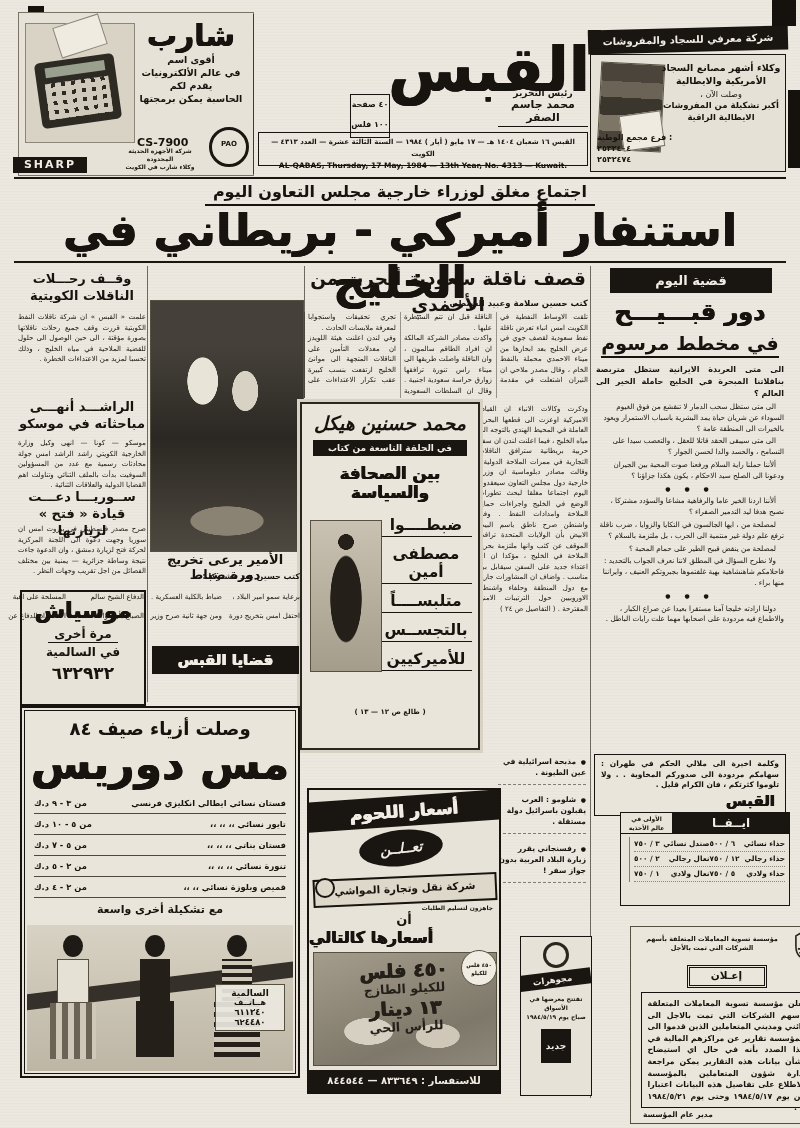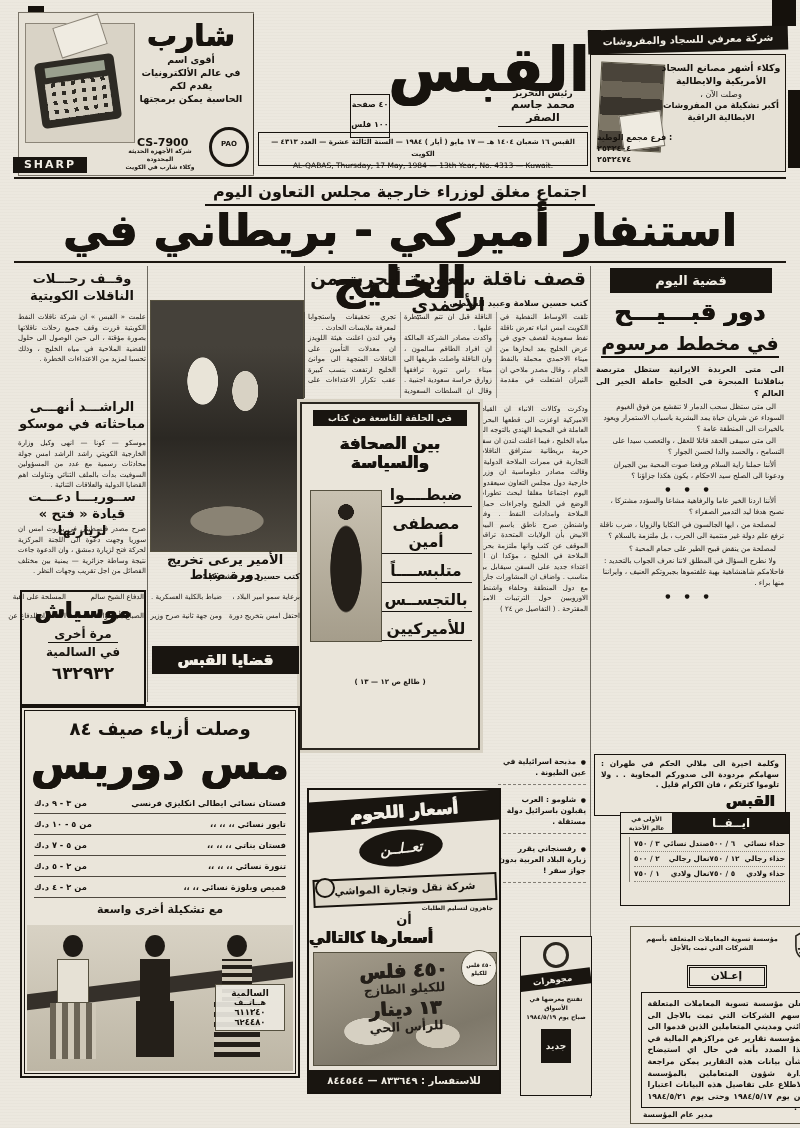--- a/index.html
+++ b/index.html
@@ -29,21 +29,21 @@
   .sharp-dealer{position:absolute;left:96px;bottom:4px;width:90px;font-size:6px;font-weight:bold;text-align:center;line-height:8px;}
   .sharp-bar{position:absolute;left:-6px;bottom:2px;width:74px;height:16px;font-size:11px;font-weight:bold;text-align:center;direction:ltr;letter-spacing:2px;line-height:16px;}
   .pao{position:absolute;left:190px;bottom:8px;width:34px;height:34px;border:3px solid #191510;border-radius:50%;background:#e7e2d7;font-size:7px;font-weight:bold;text-align:center;line-height:28px;direction:ltr;}
   
   .m-logo{left:386px;top:16px;width:206px;height:112px;font-size:62px;font-weight:bold;text-align:center;line-height:108px;letter-spacing:-2px;}
   .m-editor{left:498px;top:88px;width:90px;text-align:center;font-weight:bold;}
   .m-editor .l1{font-size:9px;} .m-editor .l2{font-size:11px;border-bottom:1px solid #17130e;padding-bottom:2px;}
   .pricebox{left:350px;top:94px;width:38px;height:42px;border:1.5px solid #17130e;text-align:center;font-size:8px;font-weight:bold;line-height:20px;}
   .dateline{left:258px;top:132px;width:330px;height:34px;border:1.5px solid #17130e;text-align:center;padding-top:3px;box-sizing:border-box;}
   .dateline .ar{font-size:7px;font-weight:bold;line-height:12px;}
-  .dateline .en{font-size:7.5px;font-weight:normal;direction:ltr;line-height:12px;}
+  .dateline .en{font-size:7.5px;font-weight:bold;direction:ltr;line-height:12px;}
   
   .carpet{left:588px;top:28px;width:200px;height:146px;}
   .carpet-head{position:absolute;left:0;top:0;width:100%;height:24px;transform:rotate(-1.5deg);font-size:10px;font-weight:bold;text-align:center;line-height:24px;}
   .carpet-inner{position:absolute;left:2px;top:26px;width:194px;height:116px;border:1.5px solid #1b160f;background:#e6e1d6;}
   .carpet-txt{position:absolute;right:4px;top:6px;width:120px;text-align:center;font-weight:bold;}
   .ct1{font-size:9.5px;line-height:13px;} .ct2{font-size:8px;font-weight:normal;margin-top:3px;}
   .ct3{font-size:8.5px;line-height:12px;}
   .carpet-phones{position:absolute;left:6px;bottom:6px;width:96px;font-size:8px;font-weight:bold;text-align:left;line-height:11px;direction:ltr;}
   .rugs{position:absolute;left:8px;top:8px;width:62px;height:86px;
      background:linear-gradient(180deg,#4a443a 0 18px,#6b6456 18px 34px,#3a352d 34px 52px,#7d7666 52px 68px,#4a443a 68px 100%);
@@ -281,20 +281,21 @@
   <div class="abs t-byline">كتب حسين سلامة وعبيد الشنطي :</div>
   <div class="abs t-cols">
     <div class="smalltxt j">تلقت الاوساط النفطية في الكويت امس انباء تعرض ناقلة نفط سعودية لقصف جوي في عرض الخليج بعد ابحارها من ميناء الاحمدي محملة بالنفط الخام ، وقال مصدر ملاحي ان النيران اشتعلت في مقدمة الناقلة قبل ان تتم السيطرة عليها .</div>
     <div class="smalltxt j">واكدت مصادر الشركة المالكة ان افراد الطاقم سالمون ، وان الناقلة واصلت طريقها الى ميناء راس تنورة ترافقها زوارق حراسة سعودية اجنبية . وقال ان السلطات السعودية تجري تحقيقات واستجوابا لمعرفة ملابسات الحادث .</div>
     <div class="smalltxt j">وفي لندن اعلنت هيئة اللويدز ان معدلات التأمين على الناقلات المتجهة الى موانئ الخليج ارتفعت بنسب كبيرة عقب تكرار الاعتداءات على السفن التجارية في مياه المنطقة .</div>
   </div>
   <div class="abs amir-photo"></div>
   <div class="abs t-more smalltxt j">وذكرت وكالات الانباء ان القيادة الاميركية اوعزت الى قطعها البحرية العاملة في المحيط الهندي بالتوجه الى مياه الخليج ، فيما اعلنت لندن ان سفنا حربية بريطانية سترافق الناقلات التجارية في ممرات الملاحة الدولية . وقالت مصادر دبلوماسية ان وزراء خارجية دول مجلس التعاون سيعقدون اليوم اجتماعا مغلقا لبحث تطورات الوضع في الخليج واجراءات حماية الملاحة وامدادات النفط . وفي واشنطن صرح ناطق باسم البيت الابيض بأن الولايات المتحدة تراقب الموقف عن كثب وانها ملتزمة بحرية الملاحة في الخليج ، مؤكدا ان اي اعتداء جديد على السفن سيقابل برد مناسب . واضاف ان المشاورات جارية مع دول المنطقة وحلفاء واشنطن الاوروبيين حول الترتيبات الامنية المقترحة . ( التفاصيل ص ٢٤ )</div>
 
   <div class="abs heikal">
+    <div class="hk-author">محمد حسنين هيكل</div>
     <div class="hk-tag inkbar">في الحلقة التاسعة من كتاب</div>
     <div class="hk-book heavy">بين الصحافة والسياسة</div>
     <div class="hk-row">
       <div class="hk-words">
         <div class="hk-w">ضبطــــوا</div>
         <div class="hk-w">مصطفى أمين</div>
         <div class="hk-w">متلبســــاً</div>
         <div class="hk-w">بالتجســس</div>
         <div class="hk-w">للأميركيين</div>
       </div>
@@ -320,20 +321,21 @@
   <div class="abs q-body bodytxt">
     <p>الى متى ستظل سحب الدمار لا تنقشع من فوق الغيوم السوداء عن شريان حياة يمد البشرية باسباب الاستمرار ويعود بالخيرات الى المنطقة عامة ؟</p>
     <p>الى متى سيبقى الحقد قاتلا للعقل ، والتعصب سيدا على التسامح ، والحسد والدا لحسن الجوار ؟</p>
     <p>ألأننا حملنا راية السلام ورفعنا صوت المحبة بين الجيران ودعونا الى الصلح سيد الاحكام ، يكون هكذا جزاؤنا ؟</p>
     <div class="q-div">● ● ●</div>
     <p>ألأننا اردنا الخير عاما والرفاهية مشاعا والسؤدد مشتركا ، نصبح هدفا ليد التدمير الصفراء ؟</p>
     <p>لمصلحة من ، ايها الجالسون في التكايا والزوايا ، ضرب ناقلة ترفع علم دولة غير منتمية الى الحرب ، بل ملتزمة بالسلام ؟</p>
     <p>لمصلحة من ينقض قبيح الطير على حمام المحبة ؟</p>
     <p>ولا نطرح السؤال في المطلق لاننا نعرف الجواب بالتحديد : فاحلامكم شاهنشاهية بهية غلفتموها بجبروتكم العنيف ، وايراننا منها براء .</p>
     <div class="q-div">● ● ●</div>
+    <p>دولنا ارادته خليجا آمنا مستقرا بعيدا عن صراع الكبار ، والاطماع فيه مردودة على اصحابها مهما علت رايات الباطل .</p>
   </div>
   <div class="abs q-close">
     <div class="txt">وكلمة اخيرة الى ملالي الحكم في طهران : سهامكم مردودة الى صدوركم المخاوية . . ولا تلوموا كثرتكم ، فان الكرام قليل .</div>
     <div class="q-sig heavy">القبس</div>
   </div>
 
   <div class="abs briefs">
     <div class="brief">
       <span class="bul">●</span>
       <span>مذبحة اسرائيلية في عين الطيونة .</span>

